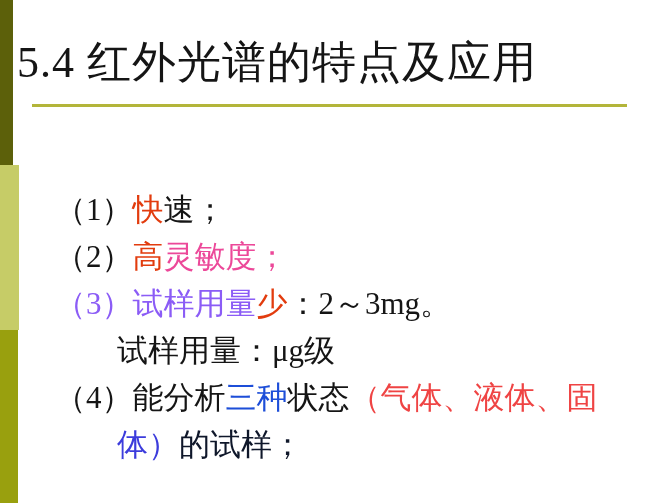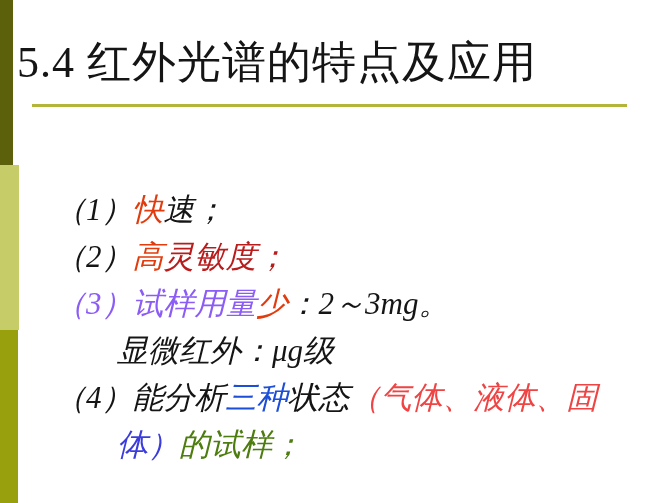--- a/index.html
+++ b/index.html
@@ -65,38 +65,38 @@
   }
   .bullets {
     position: absolute;
     top: 186px;
     left: 38px;
     font-size: 31px;
     line-height: 47px;
     color: var(--ink, #151515);
     white-space: nowrap;
   }
-  .line { height: 47px; font-style: italic; }
+  .line { height: 47px; }
   .line.indent { padding-left: 62px; }
 </style>
 </head>
 <body style="--background: #ffffff; --ink: #151515; --accent: #e23c0e; --blue: #3c3cdc; --rule: #b3b53a; --sidebar-top: #5c600a; --sidebar-middle: #c6cc67; --sidebar-bottom: #99a00e;">
 
 <div class="slide">
   <div class="sidebar">
     <div class="band top"></div>
     <div class="band mid"></div>
     <div class="band bot"></div>
   </div>
 
   <div class="content">
     <h1 class="title">5.4 红外光谱的特点及应用</h1>
     <div class="rule"></div>
     <div class="bullets" id="bullets">
         <div class="line"><span style="color: rgb(21, 21, 21);">（1）</span><span style="color: rgb(226, 60, 14);">快</span><span style="color: rgb(21, 21, 21);">速；</span></div>
-        <div class="line"><span style="color: rgb(21, 21, 21);">（2）</span><span style="color: rgb(226, 60, 14);">高</span><span style="color: #b91c1c;">灵敏度；</span></div>
+        <div class="line"><span style="color: rgb(21, 21, 21);">（2）</span><span style="color: rgb(226, 60, 14);">高</span><span style="color: #ec4899;">灵敏度；</span></div>
         <div class="line"><span style="color: #8b5cf6;">（3）试样用量</span><span style="color: rgb(226, 60, 14);">少</span><span style="color: rgb(21, 21, 21);">：2～3mg。</span></div>
-        <div class="line indent"><span style="color: rgb(21, 21, 21);">显微红外：μg级</span></div>
+        <div class="line indent"><span style="color: rgb(21, 21, 21);">试样用量：μg级</span></div>
         <div class="line"><span style="color: rgb(21, 21, 21); text-align: center;">（4）能分析</span><span style="color: #1d4ed8;">三种</span><span style="color: rgb(21, 21, 21);">状态</span><span style="color: #ef4444;">（气体、液体、固</span></div>
-        <div class="line indent"><span style="color: rgb(60, 60, 220);">体）</span><span style="color: #4d7c0f;">的试样；</span></div>
+        <div class="line indent"><span style="color: rgb(60, 60, 220);">体）</span><span style="color: #0f172a;">的试样；</span></div>
       </div>
   </div>
 </div>
 
 </body></html>

